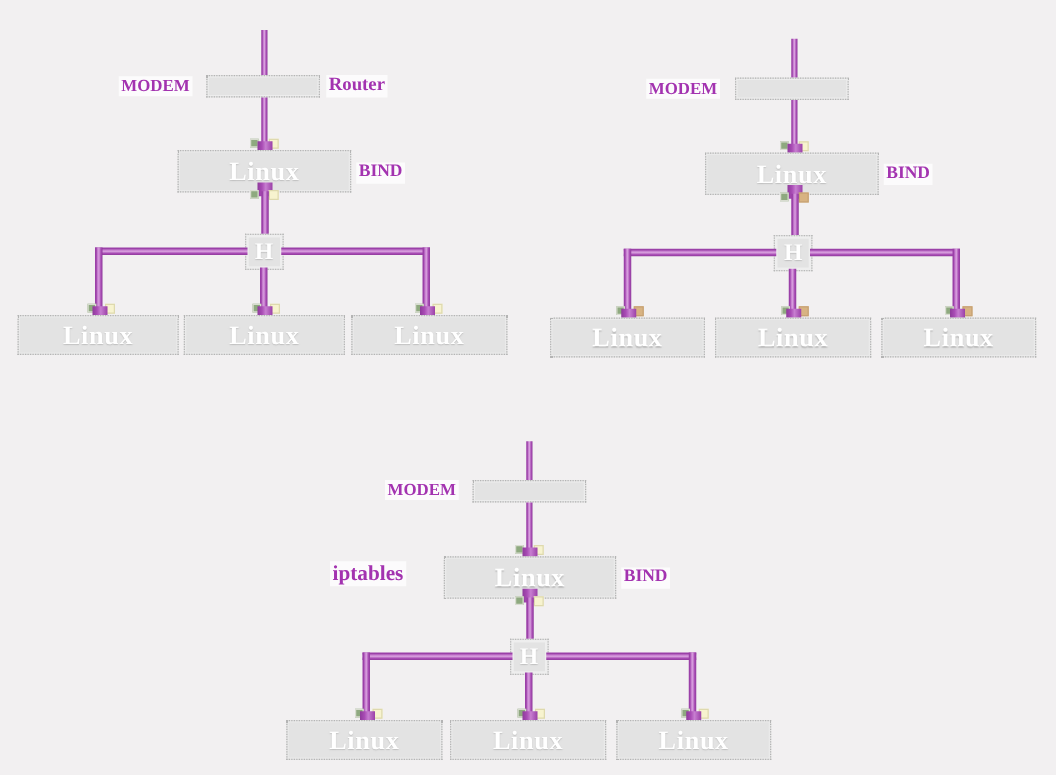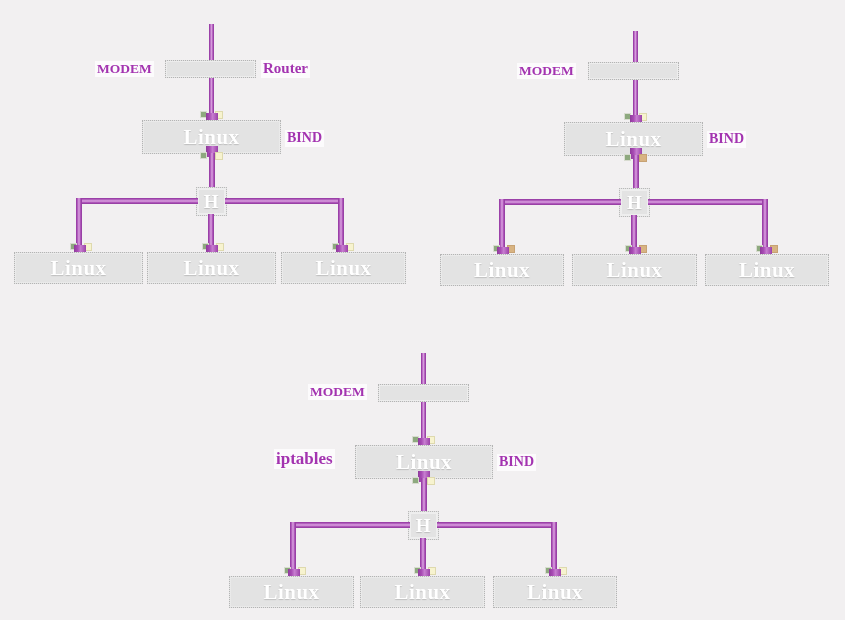--- a/index.html
+++ b/index.html
@@ -254,21 +254,21 @@
     <div class="textlabel lbl-modem" style="left:96px;top:62px;">MODEM</div>
 
     <div class="modembox abs" style="left:166px;top:62px;width:91px;height:18px;"></div>
 
     <div class="vline" style="left:209px;top:80px;width:5px;height:40px;"></div>
 
     <div class="conn-green" style="left:200px;top:114px;"></div>
     <div class="conn-cream" style="left:215px;top:114px;"></div>
     <div class="plug" style="left:206px;top:116px;"></div>
 
-    <div class="textlabel lbl-iptables" style="left:52px;top:127px;margin-left:10px;">iptables</div>
+    <div class="textlabel lbl-iptables" style="left:52px;top:127px;">iptables</div>
 
     <div class="nodebox linuxbox" style="left:143px;top:123px;width:138px;height:34px;">
       <span class="nodelabel">Linux</span>
     </div>
 
     <div class="textlabel lbl-bind" style="left:285px;top:132px;">BIND</div>
 
     <div class="plug" style="left:206px;top:149px;"></div>
     <div class="conn-green" style="left:200px;top:155px;"></div>
     <div class="conn-cream" style="left:215px;top:155px;"></div>

